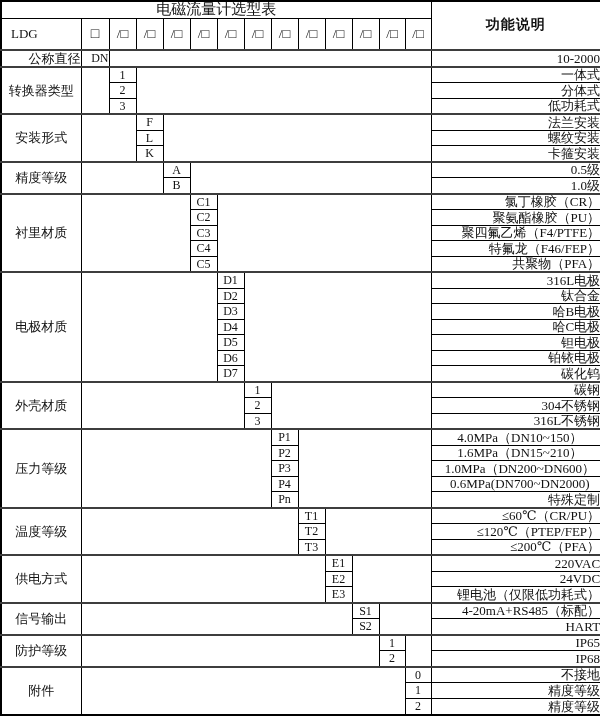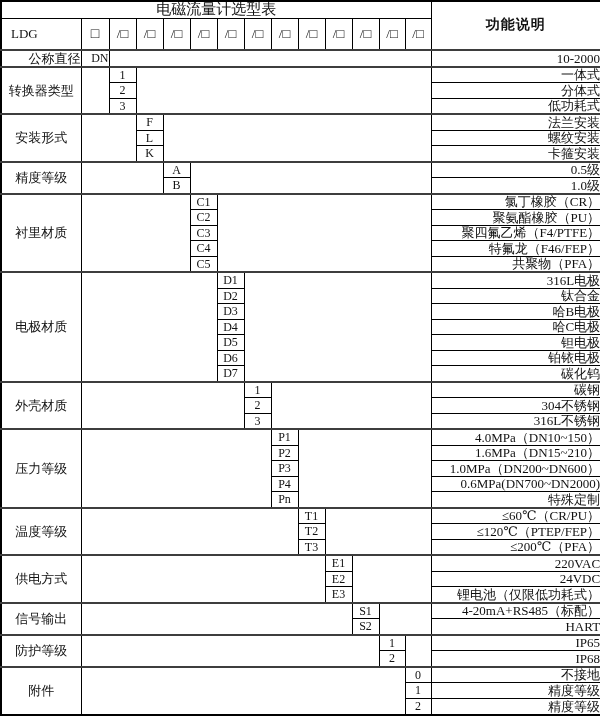--- a/index.html
+++ b/index.html
@@ -36,21 +36,21 @@
   .title-cell{font-size:15px;border:1px solid var(--bc);margin-left:14px;}
   .funchead{font-size:14px;border:1px solid var(--bc);letter-spacing:1px;font-weight:bold;}
   .box{border:1px solid var(--bc);}
   .glabel{border:1px solid var(--bc);}
   .mlabel{border:1px solid var(--bc);text-align:left;padding-left:9px;}
   .prefix{font-size:14px;}
   .slot{font-size:13px;}
   .code{font-size:12px;}
   .func{font-size:13px;text-align:right;}
   .al{text-align:right;padding-left:3px;}      
-  .al2{text-align:right;padding-left:8px;}     
+  .al2{text-align:center;padding-left:8px;}     
   .lempty{border:0;}
   .rempty{border:0;border-right:1px solid var(--bc);}
   tr.gs > td{border-top:2px solid var(--gc);} 
 </style>
 </head>
 <body>
 
 <table class="sel">
   <colgroup>
     <col style="width:80px">

